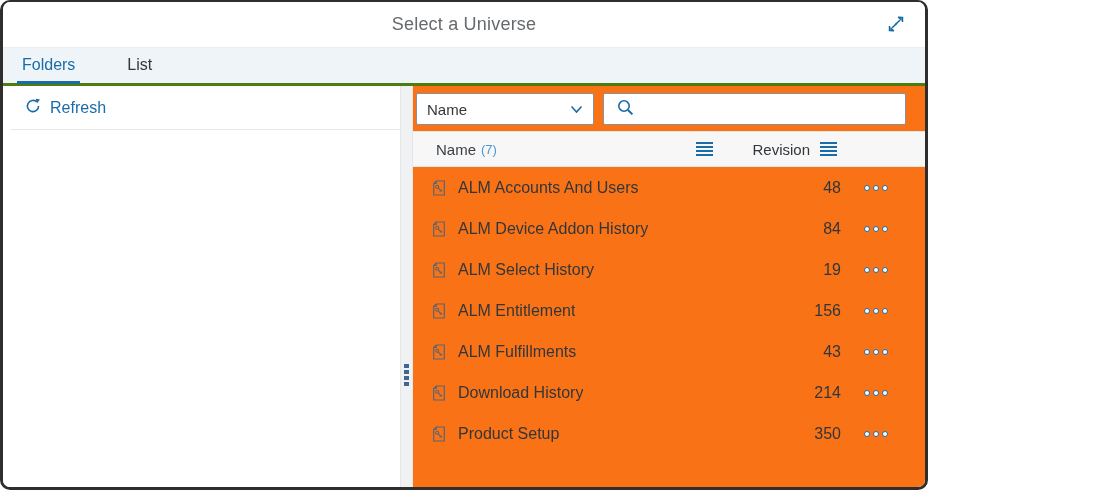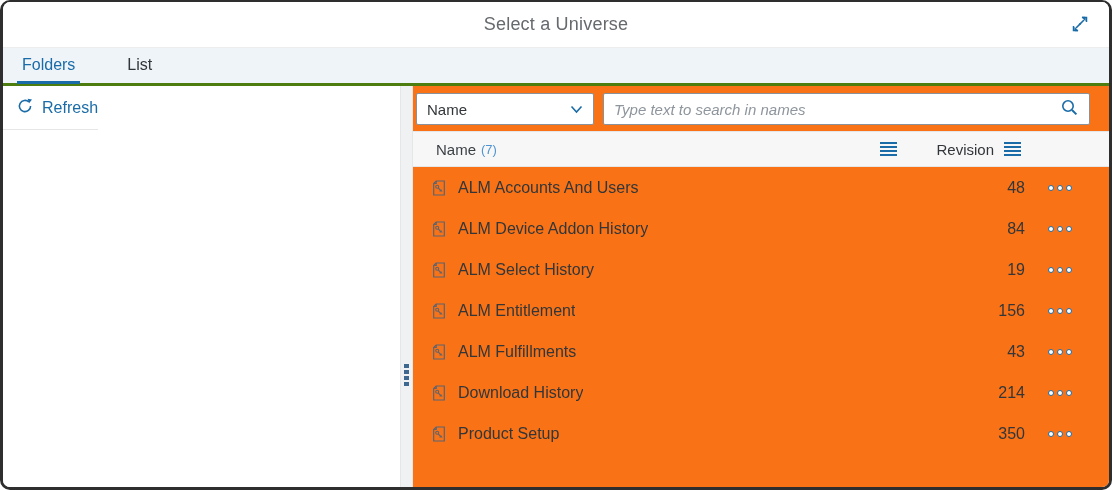--- a/index.html
+++ b/index.html
@@ -1,20 +1,20 @@
 <!DOCTYPE html>
 <html><head>
 <meta charset="utf-8">
 <style>
   * { box-sizing: border-box; margin: 0; padding: 0; }
   html,body { width: 1112px; height: 490px; background:#fff; }
   body { font-family: "Liberation Sans", sans-serif; color:#32363a; }
 
   .window {
-    position: relative; width: 1112px; height: 490px;
+    position: relative; width: 928px; height: 490px;
     border: 3px solid #2e2e2e; border-top-width: 2px;
     border-radius: 10px; overflow: hidden; background: #fff;
     display: flex; flex-direction: column;
   }
 
   
   .titlebar {
     height: 46px; flex: 0 0 46px; background:#fff;
     display:flex; align-items:center; justify-content:center; position:relative;
     border-bottom: 1px solid #ededed;
@@ -35,21 +35,21 @@
   .tab {
     display:flex; align-items:center; padding:0 5px; margin-right:42px;
     font-size:16px; color:#32363a; cursor:pointer;
     border-bottom:3px solid transparent; margin-bottom:-1px;
   }
   .tab.active { color:#1a6ca8; border-bottom-color:#1a6ca8; }
 
   
   .content { flex:1; display:flex; min-height:0; }
 
-  .left-panel { width:397px; flex:0 0 397px; background:#fff; display:flex; flex-direction:row; }
+  .left-panel { width:397px; flex:0 0 397px; background:#fff; display:flex; flex-direction:column;padding-left:8px; }
   .refresh-row {
     height:44px; flex:0 0 44px; display:flex; align-items:center;
     padding-left:13px; border-bottom:1px solid #e4e6e8; cursor:pointer;
   }
   .refresh-label { color:#1a6ca8; font-size:16px; margin-left:8px; }
 
   .splitter {
     width:13px; flex:0 0 13px; background:#f0f1f2;
     border-left:1px solid #e4e6e8; border-right:1px solid #e4e6e8;
     position:relative; cursor:col-resize;
@@ -166,21 +166,20 @@
       <div class="rp-toolbar">
         <div class="dropdown">
           <span class="dropdown-value">Name</span>
           <span>
             <svg width="13" height="9" viewBox="0 0 13 9" fill="none">
               <path d="M1.5 1.5 L6.5 7 L11.5 1.5" stroke="#1a6ca8" stroke-width="1.6"></path>
             </svg>
           </span>
         </div>
         <div class="searchbox">
-          <input type="text" placeholder="Type text to search in names" style="">
           <button class="search-btn">
             <span>
               <svg width="19" height="19" viewBox="0 0 19 19" fill="none">
                 <circle cx="8" cy="8" r="5.2" stroke="#1a6ca8" stroke-width="1.6"></circle>
                 <path d="M12 12 L16.4 16.4" stroke="#1a6ca8" stroke-width="2"></path>
               </svg>
             </span>
           </button>
         </div>
       </div>

